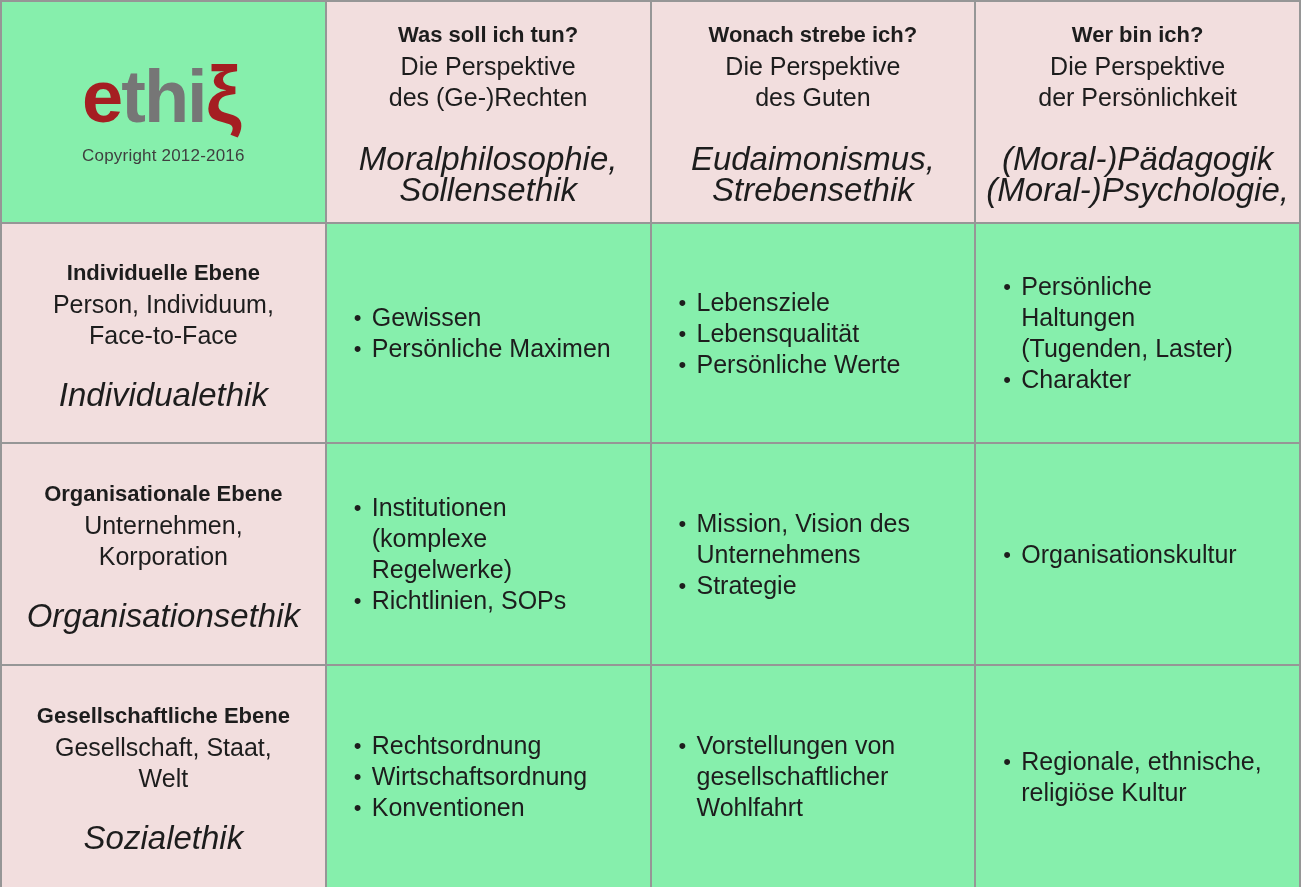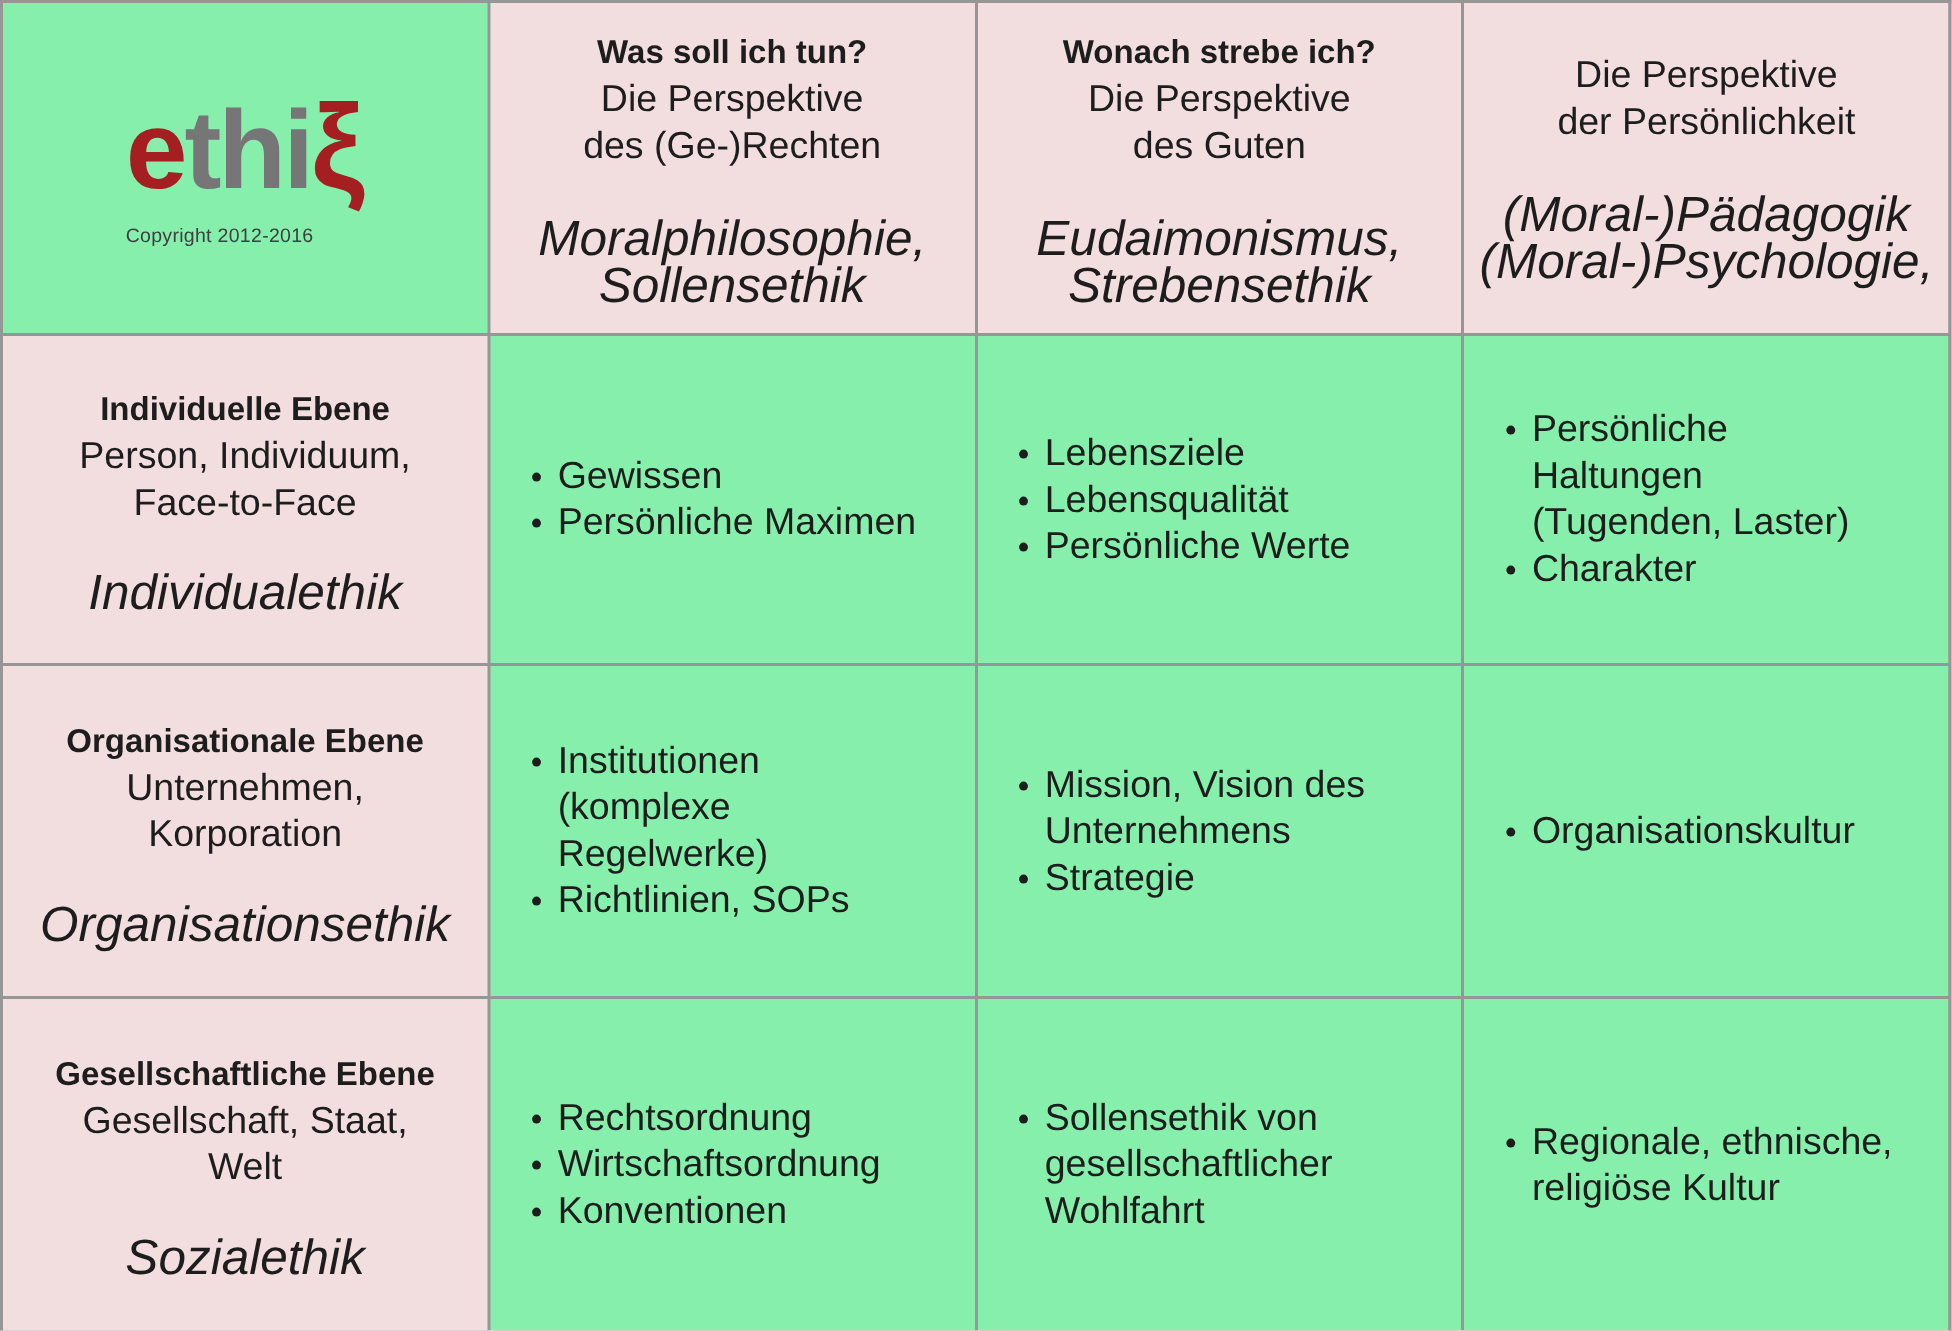--- a/index.html
+++ b/index.html
@@ -41,21 +41,21 @@
     font-size: 74px;
     line-height: 74px;
     letter-spacing: -2px;
     white-space: nowrap;
   }
   .logo .red  { color: #a51e22; }
   .logo .gray { color: #767676; }
   .logo .xi   { font-size: 80px; letter-spacing: 0; }
   .copyright {
     margin-top: 12px;
-    font-size: 13px;
+    font-size: 17px;
     color: #3f3f3f;
     letter-spacing: 0.2px;
   }
 
   
   .head-cell {
     display: flex;
     flex-direction: column;
     align-items: center;
     justify-content: center;
@@ -133,20 +133,21 @@
     <div class="q-line">Wonach strebe ich?</div>
     <div class="p-line">Die Perspektive</div>
     <div class="p-line">des Guten</div>
     <div class="i-block">
       <div class="i-line">Eudaimonismus,</div>
       <div class="i-line">Strebensethik</div>
     </div>
   </div>
 
   <div class="cell pink head-cell">
+    <div class="q-line">Wer bin ich?</div>
     <div class="p-line">Die Perspektive</div>
     <div class="p-line">der Persönlichkeit</div>
     <div class="i-block">
       <div class="i-line">(Moral-)Pädagogik</div>
       <div class="i-line">(Moral-)Psychologie,</div>
     </div>
   </div>
 
   <div class="cell pink head-cell row-head">
     <div class="q-line">Individuelle Ebene</div>
@@ -220,21 +221,21 @@
   <div class="cell white body-cell">
     <ul>
       <li>Rechtsordnung</li>
       <li>Wirtschaftsordnung</li>
       <li>Konventionen</li>
     </ul>
   </div>
 
   <div class="cell white body-cell">
     <ul>
-      <li>Sollensethik von gesellschaftlicher Wohlfahrt</li>
+      <li>Vorstellungen von gesellschaftlicher Wohlfahrt</li>
     </ul>
   </div>
 
   <div class="cell white body-cell">
     <ul>
       <li>Regionale, ethnische, religiöse Kultur</li>
     </ul>
   </div>
 
 </div>

